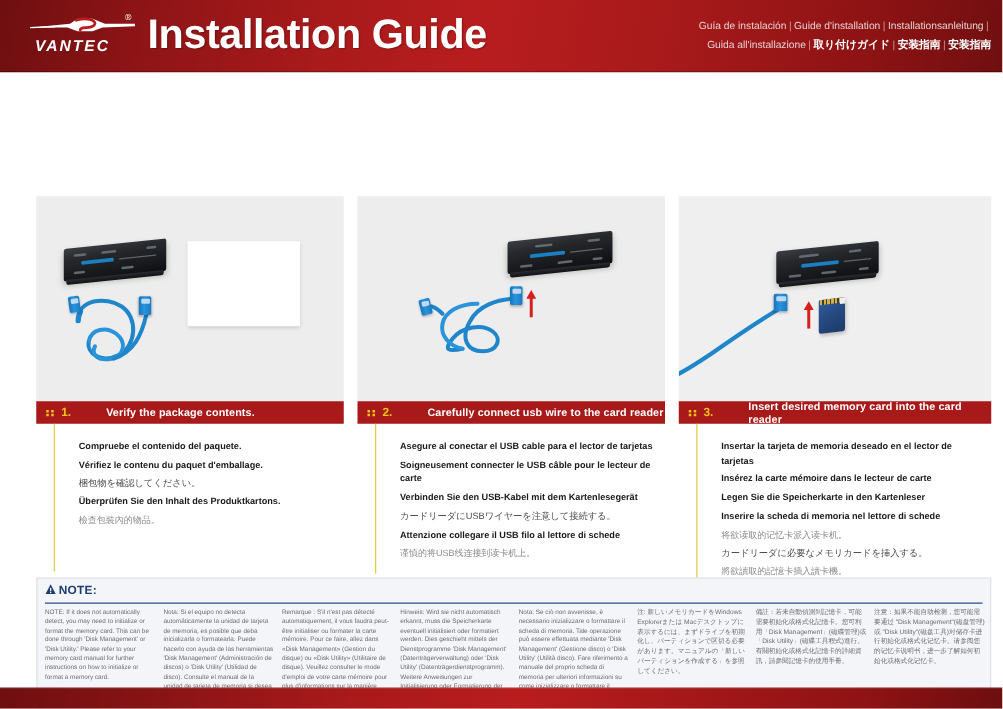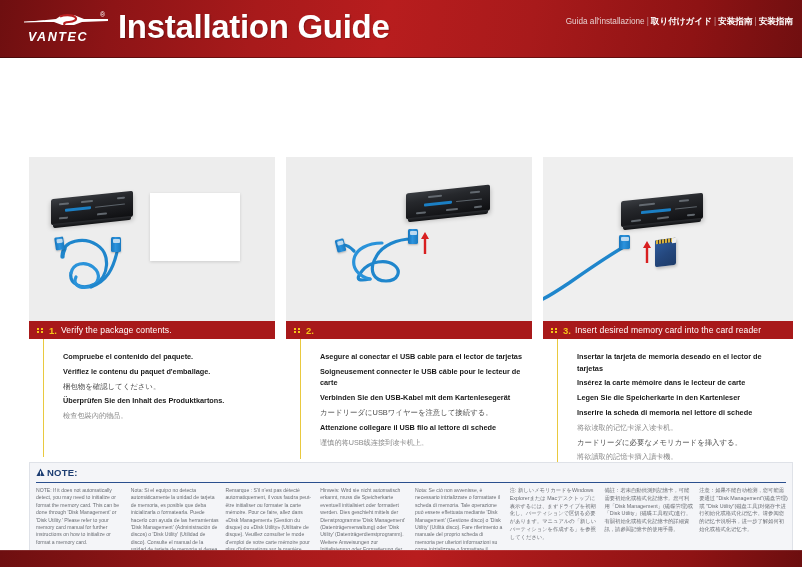--- a/index.html
+++ b/index.html
@@ -81,21 +81,21 @@
   }
   .step-bar .dots { display: inline-block; width: 9px; height: 9px; position: relative; margin-right: 3px; }
   .step-bar .dots i {
     position: absolute; width: 2px; height: 2px; background: #f5c518; display: block;
   }
   .step-bar .dots i:nth-child(1){ left: 0; top: 2px; }
   .step-bar .dots i:nth-child(2){ left: 4px; top: 2px; }
   .step-bar .dots i:nth-child(3){ left: 0; top: 5px; }
   .step-bar .dots i:nth-child(4){ left: 4px; top: 5px; }
   .step-num { color: #f5c518; font-size: 9.5px; font-weight: bold; margin-right: 4px; }
-  .step-title { font-size: 8.6px; font-weight: normal; letter-spacing: .1px; }
+  .step-title { font-size: 8.6px; font-weight: bold; letter-spacing: .1px; margin-left: 24px; }
 
   .step-body {
     position: relative;
     padding: 12px 4px 8px 34px;
     min-height: 118px;
   }
   .step-body:before {
     content: ""; position: absolute; left: 14px; top: 0; width: 1px; height: 100%;
     background: #e9c93f;
   }
@@ -217,20 +217,23 @@
         <path d="M38 5.5 C42 3.5 50 3.5 53 6 C56 8.5 52 11 47 11 C43 11 41 12.5 43 13.8" fill="none" stroke="#b81d1e" stroke-width="2.2"></path>
         <path d="M2 10.5 L22 9.6 L22 11 L2 11.6 Z" fill="#ffffff"></path>
       </svg>
       <span class="logo-reg">®</span>
       <span class="logo-text">VANTEC</span>
     </div>
 
     <div class="title">Installation Guide</div>
 
     <div class="langs">
+      <span class="row">
+        <span>Guía de instalación</span><span class="sep">|</span><span>Guide d'installation</span><span class="sep">|</span><span>Installationsanleitung</span><span class="sep">|</span>
+      </span>
       <span class="row">
         <span>Guida all'installazione</span><span class="sep">|</span><span class="cjk">取り付けガイド</span><span class="sep">|</span><span class="cjk">安装指南</span><span class="sep">|</span><span class="cjk">安装指南</span>
       </span>
     </div>
   </div>
 
   <div class="body-area">
 
     <div class="panel panel-1">
       <div class="illus">
@@ -295,20 +298,21 @@
         </svg>
       </div>
       <div class="step-bar">
         <span class="dots">
             <i></i>
             <i></i>
             <i></i>
             <i></i>
           </span>
         <span class="step-num">2.</span>
+        <span class="step-title">Carefully connect usb wire to the card reader</span>
       </div>
       <div class="step-body">
         <div class="line">Asegure al conectar el USB cable para el lector de tarjetas</div>
         <div class="line">Soigneusement connecter le USB câble pour le lecteur de carte</div>
         <div class="line">Verbinden Sie den USB-Kabel mit dem Kartenlesegerät</div>
         <div class="line cjk">カードリーダにUSBワイヤーを注意して接続する。</div>
         <div class="line">Attenzione collegare il USB filo al lettore di schede</div>
         <div class="line cn">谨慎的将USB线连接到读卡机上。</div>
       </div>
     </div>

